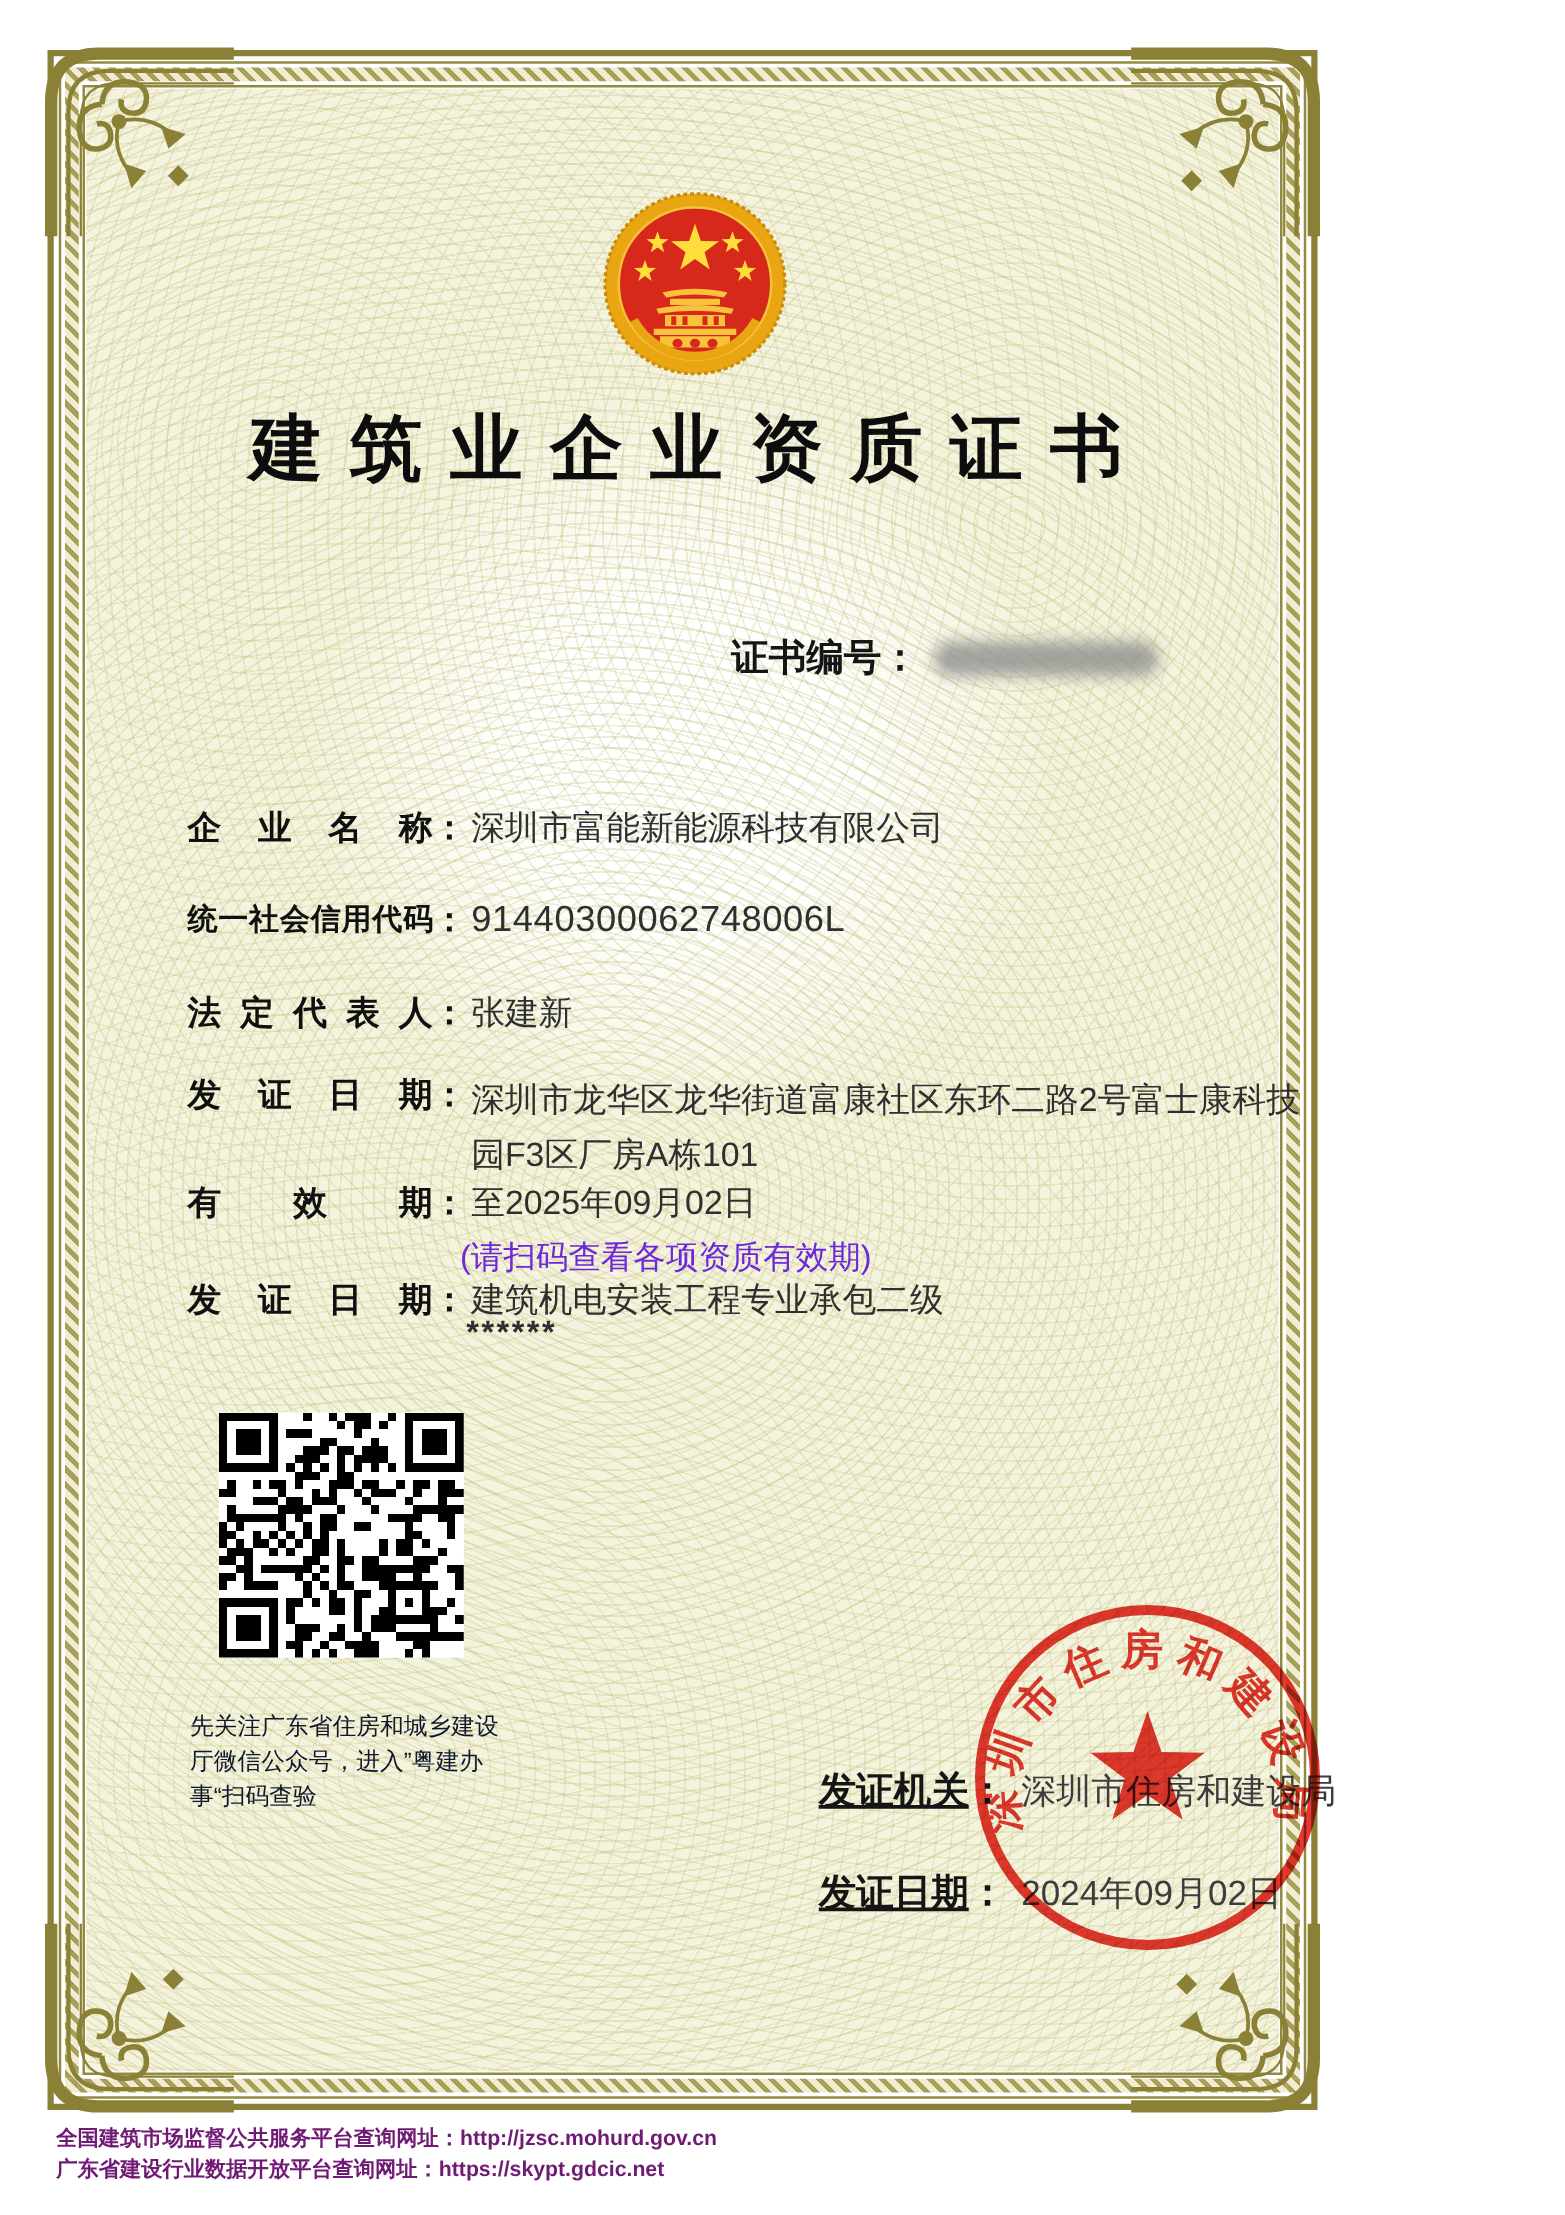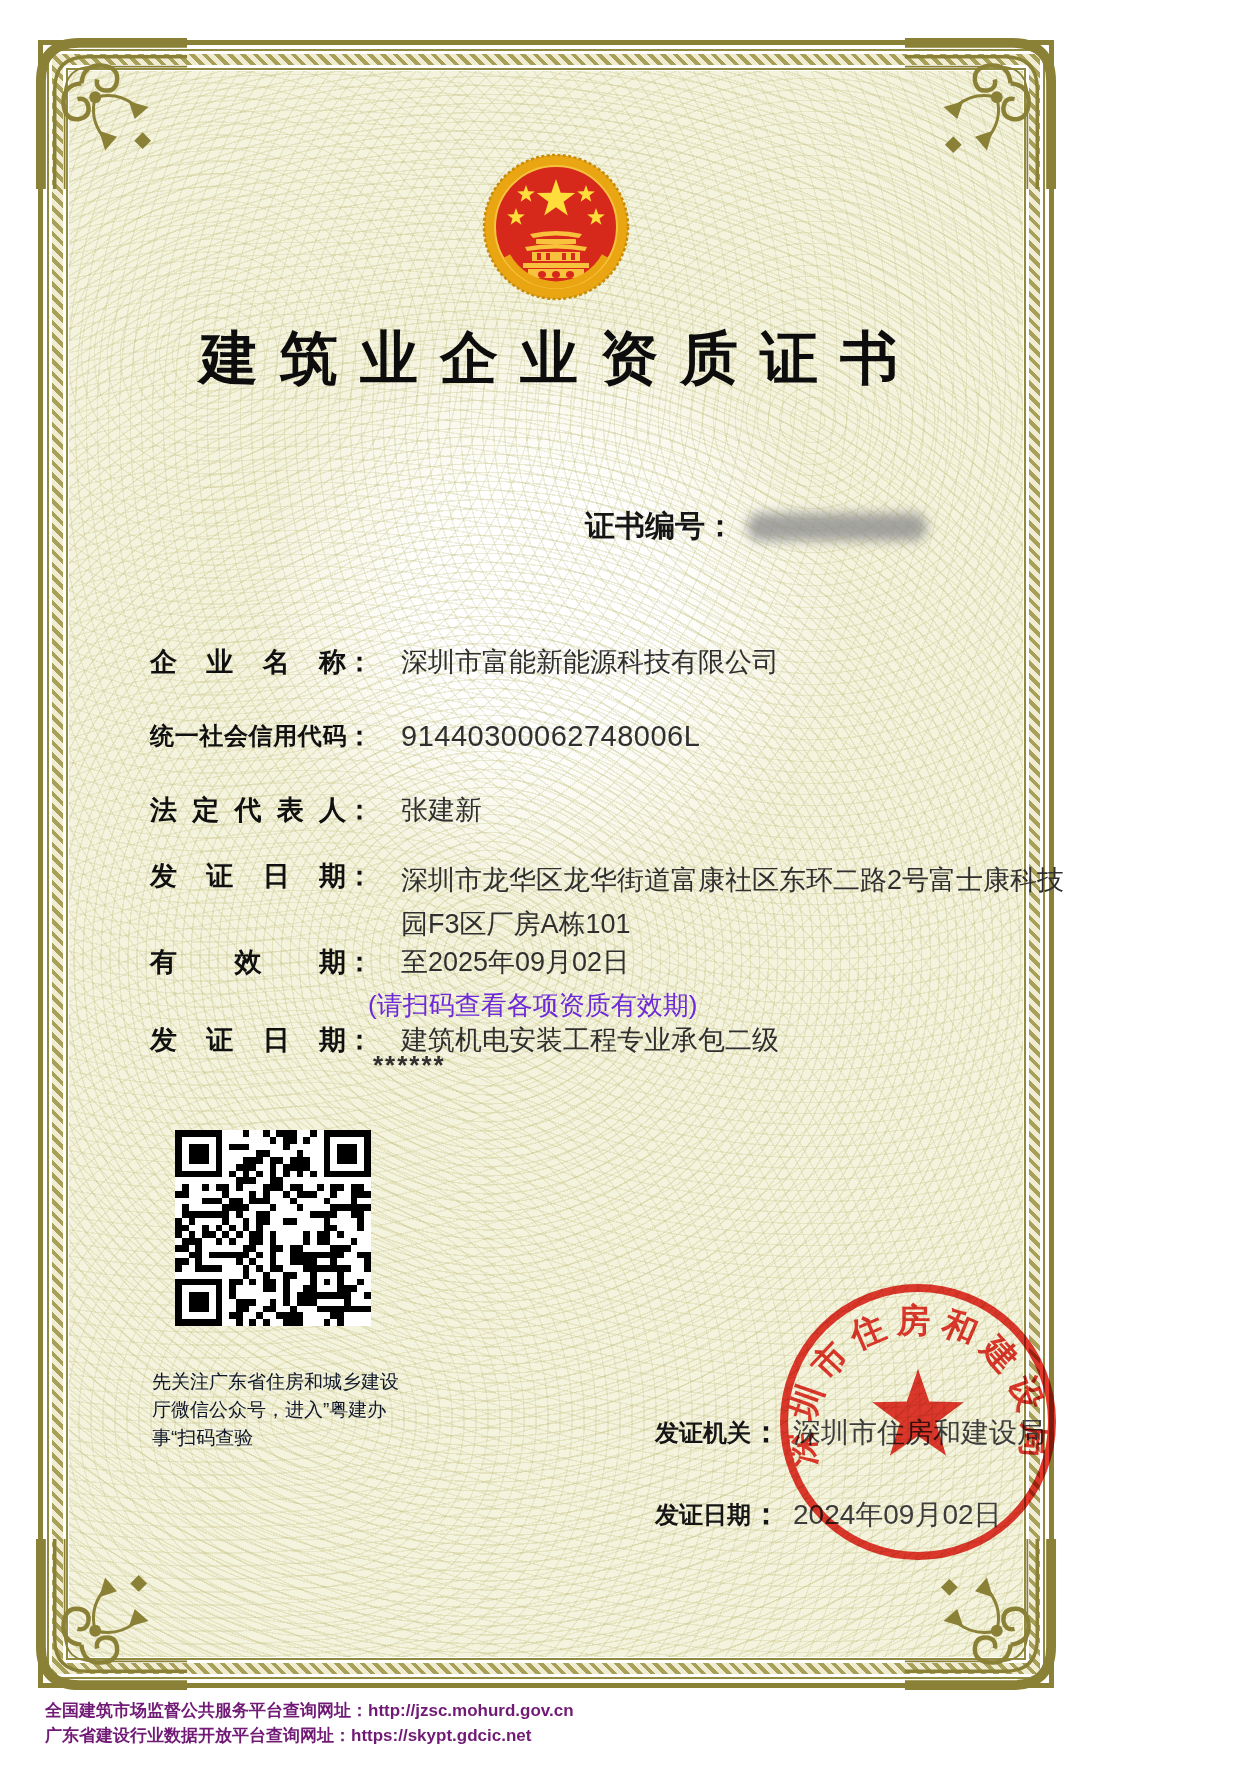--- a/index.html
+++ b/index.html
@@ -45,36 +45,36 @@
   .certno .lbl{font-size:30px;font-weight:bold;color:#151515;}
   .redacted{width:180px;height:28px;margin-left:12px;border-radius:14px;
             background:#8f8f8f;filter:blur(6px);opacity:.8;}
 
   
   .row{position:absolute;left:150px;display:flex;align-items:flex-start;}
   .jlabel{display:inline-block;width:196px;text-align:justify;text-align-last:justify;
           font-weight:bold;font-size:27px;color:#101010;line-height:36px;}
   .jlabel.small{font-size:24px;letter-spacing:-0.5px;}
   .colon{font-weight:bold;font-size:27px;color:#101010;line-height:36px;}
-  .fvalue{font-size:27px;color:#2f2f2f;margin-left:28px;line-height:36px;}
+  .fvalue{font-size:27px;color:#2f2f2f;margin-left:4px;line-height:36px;}
   .fvalue.code{font-size:29px;letter-spacing:.5px;}
   .fvalue.addr{width:668px;line-height:44px;}
   .subnote{position:absolute;left:368px;top:988px;font-size:26px;color:#6d28d9;}
   .stars6{position:absolute;left:373px;top:1050px;font-size:26px;font-weight:bold;
           color:#2f2f2f;letter-spacing:2px;}
 
   
   .qr{position:absolute;left:175px;top:1130px;width:196px;height:196px;background:#fff;}
   .qr svg{width:100%;height:100%;display:block;}
   .qr-caption{position:absolute;left:152px;top:1368px;width:262px;
               font-size:19px;line-height:28px;color:#0f172a;}
 
   
   .issue-row{position:absolute;display:flex;align-items:center;}
-  .issue-row .lbl{font-size:24px;font-weight:bold;color:#151515;}
+  .issue-row .lbl{font-size:30px;font-weight:bold;color:#151515;text-decoration:underline;}
   .issue-row .colon2{font-size:30px;font-weight:bold;color:#151515;}
   .issue-row .val{font-size:28px;color:#3c3c3c;margin-left:12px;}
   .r-authority{left:655px;top:1412px;}
   .r-date{left:655px;top:1494px;}
 
   
   .seal{position:absolute;left:773px;top:1277px;width:290px;height:290px;
         mix-blend-mode:multiply;opacity:.92;}
   .seal text{font-weight:bold;letter-spacing:9px;}
 

